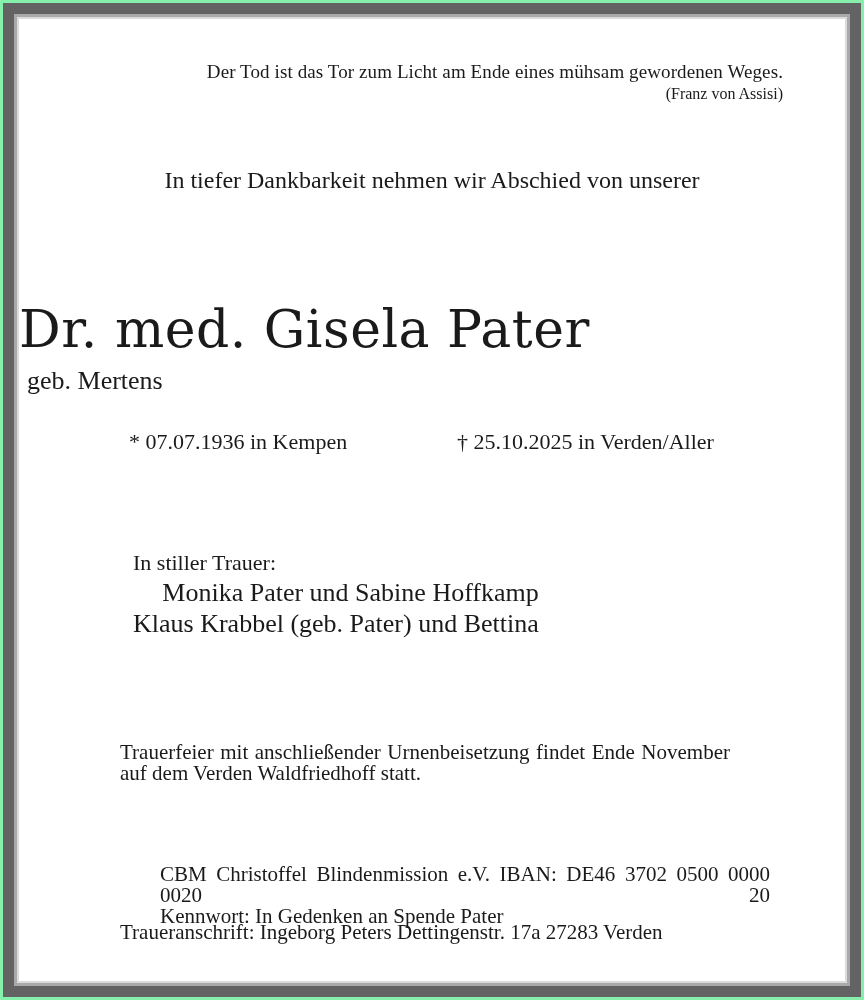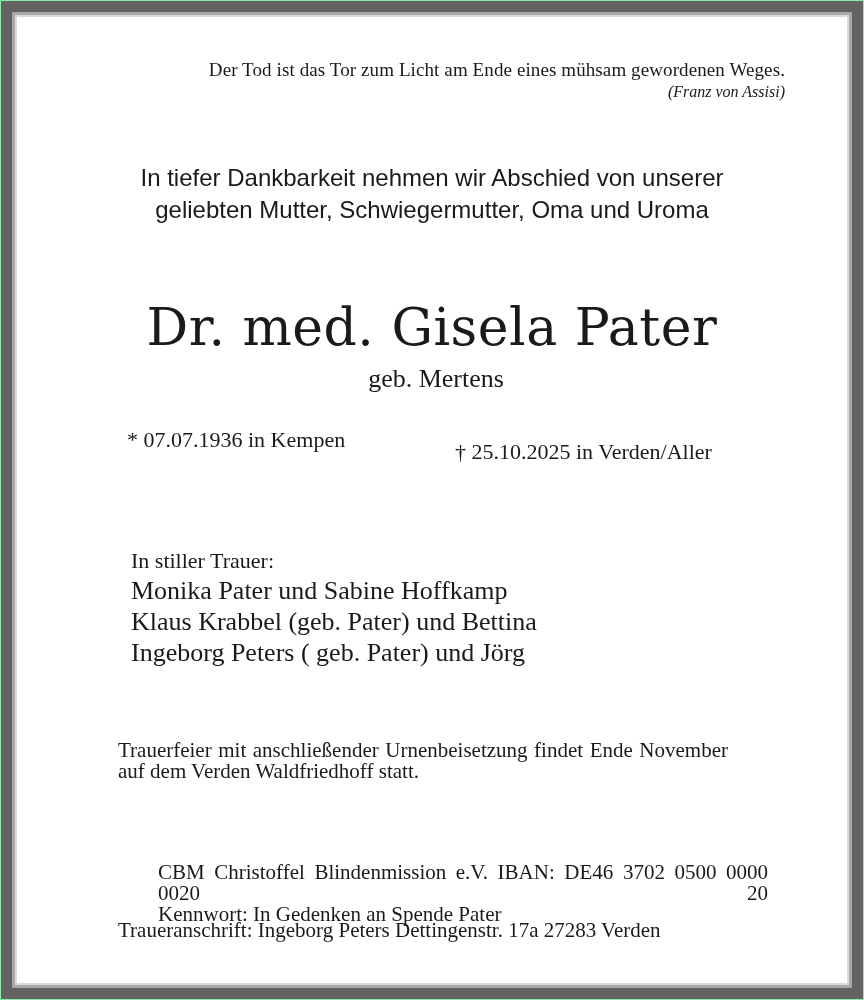--- a/index.html
+++ b/index.html
@@ -8,21 +8,21 @@
       width: 864px;
       height: 1000px;
       overflow: hidden;
       background: #1e1e1e;
     }
     .frame-outer {
       position: absolute;
       left: 0; top: 0;
       width: 864px; height: 1000px;
       box-sizing: border-box;
-      border: 1px solid #86efac;
+      border: 3px solid #86efac;
       background: #636363;
     }
     .frame-mid {
       position: absolute;
       left: 11px; top: 11px; right: 11px; bottom: 11px;
       background: #a9a9a9;
     }
     .frame-inner {
       position: absolute;
       left: 3px; top: 3px; right: 3px; bottom: 3px;
@@ -40,71 +40,68 @@
     .quote {
       right: 62px; top: 42px;
       font-family: "Liberation Serif", serif;
       font-size: 19px;
       text-align: right;
       letter-spacing: 0.1px;
     }
     .quote-author {
       right: 62px; top: 66px;
       font-family: "Liberation Serif", serif;
-      font-style: italic;
       font-size: 16px;
       text-align: center;
       margin-left: 40px;
     }
     .intro {
       left: 0; right: 0; top: 145px;
       text-align: center;
-      font-family: Liberation Sans, sans-serif;
+      font-family: Liberation Serif, serif;
       font-size: 24px;
       line-height: 32px;
     }
     .name {
       left: 0; right: 0; top: 278px;
-      text-align: center;
       font-family: "DejaVu Serif", serif;
       font-size: 52px;
       line-height: 64px;
       letter-spacing: 0.5px;
     }
     .maiden {
       left: 0; right: 0; top: 347px;
-      text-align: center;
+      text-align: left;
       font-family: "Liberation Serif", serif;
       font-size: 26px;
       margin-left: 8px;
     }
     .birth {
       left: 110px; top: 410px;
       font-family: "Liberation Serif", serif;
       font-size: 22px;
       text-align: right;
     }
     .death {
       left: 438px; top: 410px;
       font-family: "Liberation Serif", serif;
       font-size: 22px;
-      margin-top: 12px;
     }
     .mourning-label {
       left: 114px; top: 531px;
       font-family: "Liberation Serif", serif;
       font-size: 22px;
     }
     .mourners {
       left: 114px; top: 558px;
       font-family: "Liberation Serif", serif;
       font-size: 26px;
       line-height: 31px;
     }
-    .mourners div { white-space: nowrap; }
+    .mourners div { white-space: nowrap; text-align: right; }
     .info {
       left: 101px; width: 610px;
       font-family: "Liberation Serif", serif;
       font-size: 21px;
       line-height: 21px;
     }
     .info div { white-space: nowrap; }
     .justify-line {
       text-align: justify;
       text-align-last: justify;
@@ -121,35 +118,33 @@
 <div class="frame-outer">
   <div class="frame-mid">
     <div class="frame-inner">
       <div class="page">
 
         <div class="abs quote">Der Tod ist das Tor zum Licht am Ende eines mühsam gewordenen Weges.</div>
         <div class="abs quote-author">(Franz von Assisi)</div>
 
         <div class="abs intro">
           <div>In tiefer Dankbarkeit nehmen wir Abschied von unserer</div>
-          <div>geliebten Mutter, Schwiegermutter, Oma und Uroma</div>
         </div>
 
         <div class="abs name">Dr. med. Gisela Pater</div>
         <div class="abs maiden">geb. Mertens</div>
 
         <div class="abs birth">* 07.07.1936 in Kempen</div>
         <div class="abs death">† 25.10.2025 in Verden/Aller</div>
 
         <div class="abs mourning-label">In stiller Trauer:</div>
 
         <div class="abs mourners">
           <div>Monika Pater und Sabine Hoffkamp</div>
           <div>Klaus Krabbel (geb. Pater) und Bettina</div>
-          <div>Ingeborg Peters ( geb. Pater) und Jörg</div>
         </div>
 
         <div class="abs info info-ceremony">
           <div class="justify-line">Trauerfeier mit anschließender Urnenbeisetzung findet Ende November</div>
           <div>auf dem Verden Waldfriedhoff statt.</div>
         </div>
 
 
         <div class="abs info info-bank">
           <div class="justify-line">CBM Christoffel Blindenmission e.V. IBAN: DE46 3702 0500 0000 0020 20</div>

